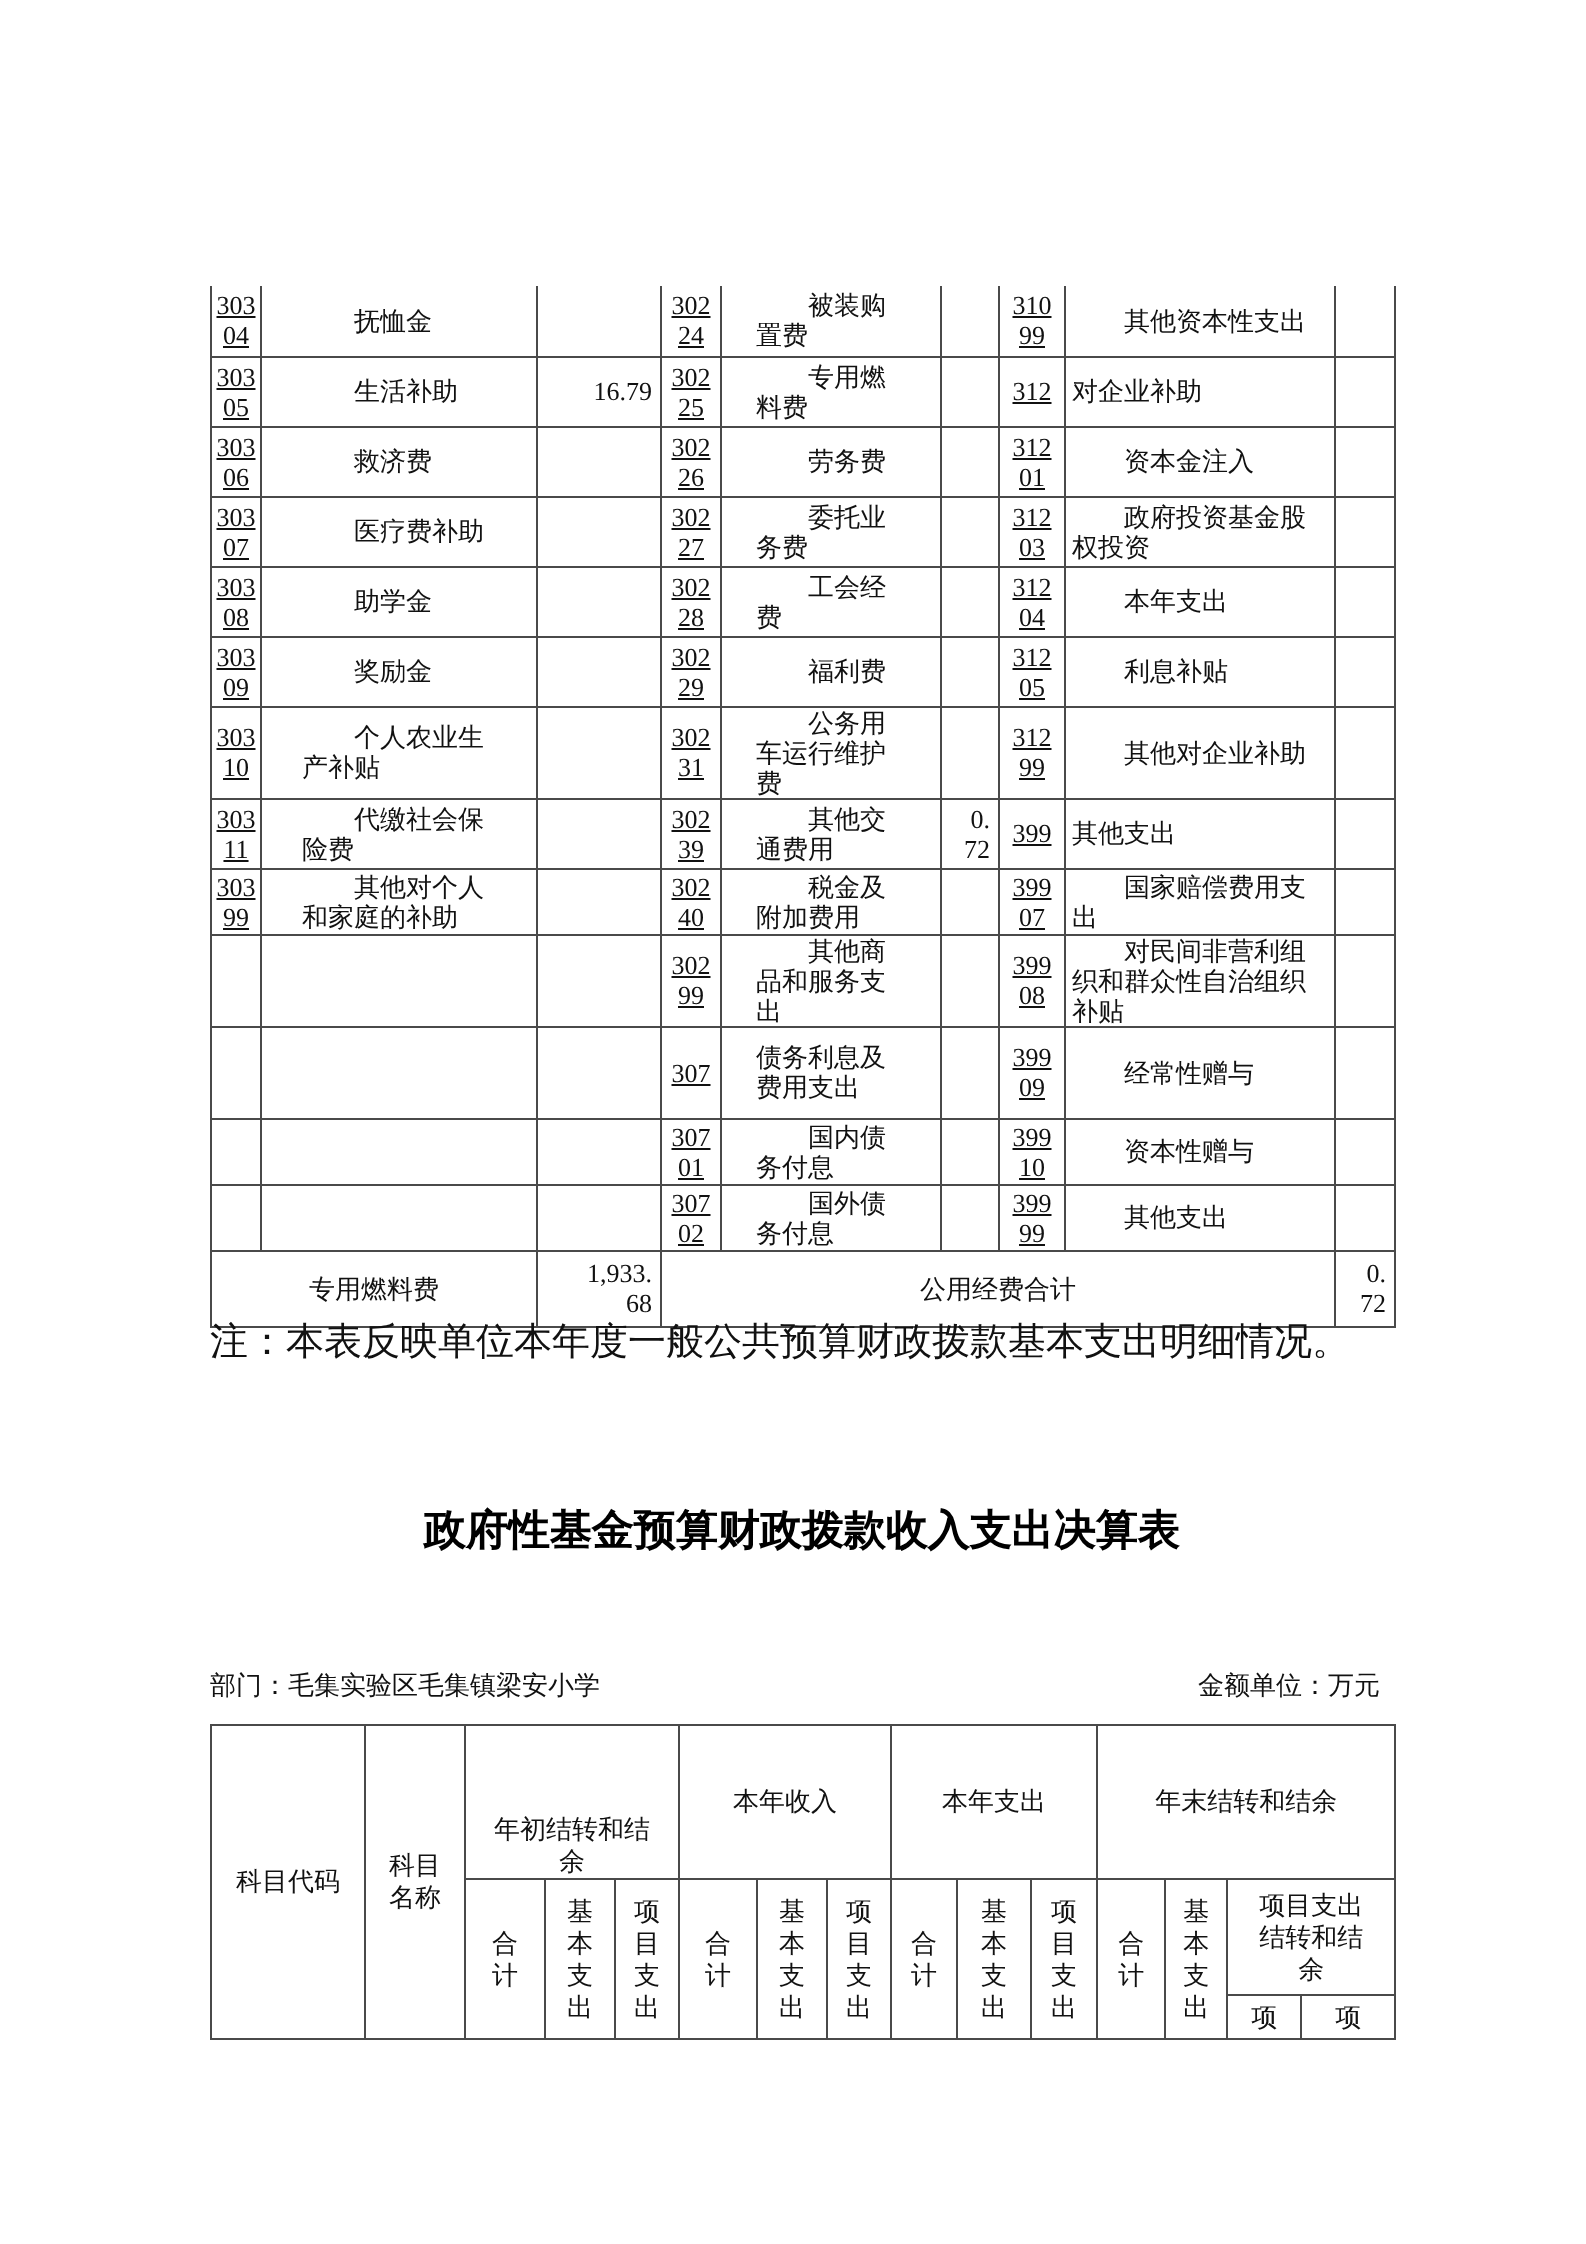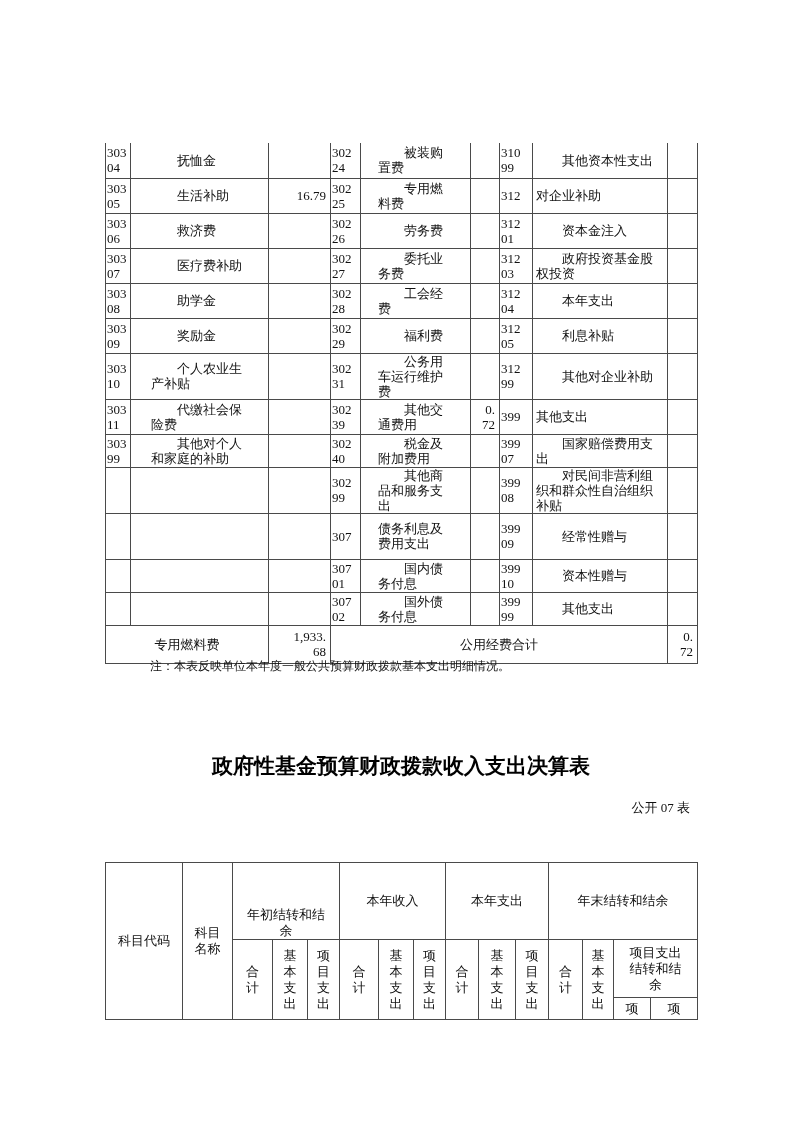--- a/index.html
+++ b/index.html
@@ -10,29 +10,29 @@
     overflow:hidden;
   }
   table { border-collapse:collapse; table-layout:fixed; }
   
   .t1 {
     position:absolute; left:105px; top:143px; width:592px;
     font-size:13px; line-height:15px;
   }
   .t1 td { border:1px solid #4a4a4a; vertical-align:middle; overflow:hidden; }
   .t1 tr.first td { border-top:none; }
-  .t1 td.code { white-space:pre-line; padding:0 1px; }
+  .t1 td.code { text-align:center; white-space:pre-line; padding:0 1px;text-decoration:underline; }
   .t1 td.val  { text-align:right; white-space:pre-line; padding:0 4px 0 1px; }
   .t1 td.name { text-align:left; }
   .t1 td.nameA { padding:0 20px; }
   .t1 td.nameB { padding:0 17px; }
   .t1 td.nameC { padding:0 3px; }
   .t1 td.total-label { text-align:center; }
   
-  .note { position:absolute; left:105px; top:658px; width:592px; font-size:12px;margin-left:45px; }
+  .note { position:absolute; left:105px; top:658px; width:592px; font-size:19px; }
   
   .title2 {
     position:absolute; left:105px; top:752px; width:592px; text-align:center;
     font-family:"Liberation Sans","DejaVu Sans",sans-serif;
     font-size:21px; font-weight:bold; line-height:28px; color:#000;
   }
   .form-label { position:absolute; left:105px; top:799px; width:592px; text-align:right; padding-right:7px; font-size:13px; }
   .meta-row { position:absolute; left:105px; top:834px; width:592px; display:flex; justify-content:space-between; font-size:13px; }
   .meta-row .right { padding-right:7px; }
   
@@ -249,21 +249,24 @@
           <td class="total-label" colspan="5">公用经费合计</td>
           <td class="val">0.
 72</td>
         </tr>
       </tbody>
   </table>
 
   <div class="note">注：本表反映单位本年度一般公共预算财政拨款基本支出明细情况。</div>
 
   <h1 class="title2">政府性基金预算财政拨款收入支出决算表</h1>
-  <div class="form-label">公开 07 表</div>
+  <div class="meta-row">
+    <span class="left">部门：毛集实验区毛集镇梁安小学</span>
+    <span class="right">金额单位：万元</span>
+  </div>
 
   <table class="t2">
     <colgroup>
       <col style="width:77px">
         <col style="width:50px">
       <col style="width:40px">
         <col style="width:35px">
         <col style="width:32px">
       <col style="width:39px">
         <col style="width:35px">

